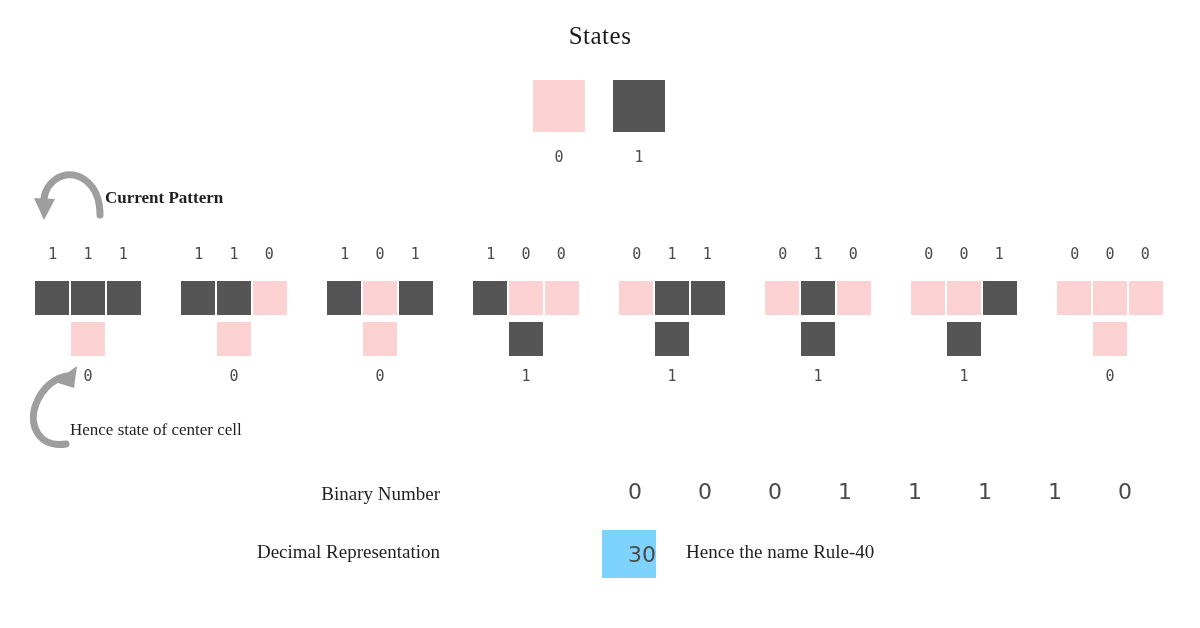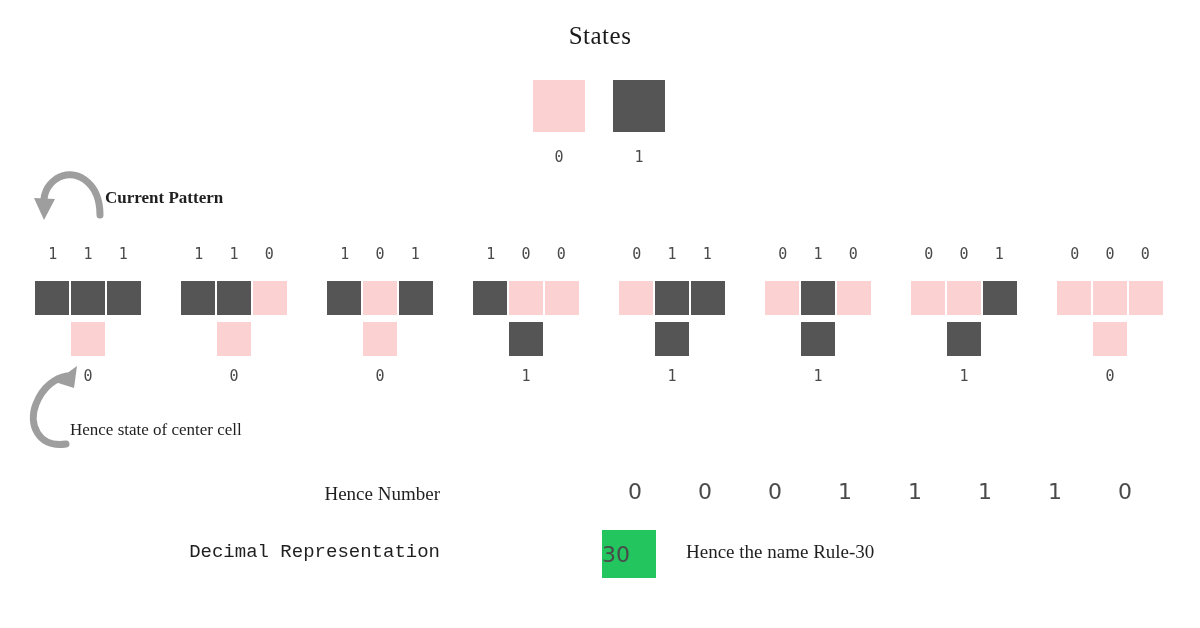--- a/index.html
+++ b/index.html
@@ -181,35 +181,35 @@
     position: absolute;
     left: 0;
     top: 530px;
     width: 1200px;
     height: 48px;
   }
   #decimal-label {
     position: absolute;
     right: 760px;
     top: 11px;
-    font-family: Liberation Mono, monospace;
+    font-family: Liberation Serif, serif;
     font-size: 19px;
     color: #1f1f1f;
     white-space: nowrap;
   }
   #decimal-value-box {
     position: absolute;
     left: 602px;
     top: 0;
     width: 54px;
     height: 48px;
-    background: #22c55e;
+    background: #7dd3fc;
     display: flex;
     align-items: center;
-    justify-content: flex-start;
+    justify-content: flex-end;
   }
   #decimal-value {
     font-family: "DejaVu Sans", "Liberation Sans", sans-serif;
     font-size: 22px;
     color: #4a4a4a;
   }
   #decimal-note {
     position: absolute;
     left: 686px;
     top: 11px;
@@ -374,34 +374,34 @@
           <div class="cell" style="background: rgb(252, 209, 209);"></div>
         </div>
         <div class="result-cell-wrap">
           <div class="result-cell" style="background: rgb(252, 209, 209);"></div>
         </div>
         <div class="result-digit">0</div>
       </div>
     </div>
 
   <div id="binary-row">
-    <div id="binary-label">Hence Number</div>
+    <div id="binary-label">Binary Number</div>
     <div id="binary-digits">
         <div class="binary-digit">0</div>
         <div class="binary-digit">0</div>
         <div class="binary-digit">0</div>
         <div class="binary-digit">1</div>
         <div class="binary-digit">1</div>
         <div class="binary-digit">1</div>
         <div class="binary-digit">1</div>
         <div class="binary-digit">0</div>
       </div>
   </div>
 
   <div id="decimal-row">
     <div id="decimal-label">Decimal Representation</div>
     <div id="decimal-value-box">
       <span id="decimal-value">30</span>
     </div>
-    <div id="decimal-note">Hence the name Rule-30</div>
+    <div id="decimal-note">Hence the name Rule-40</div>
   </div>
 
 </div>
 
 </body></html>

